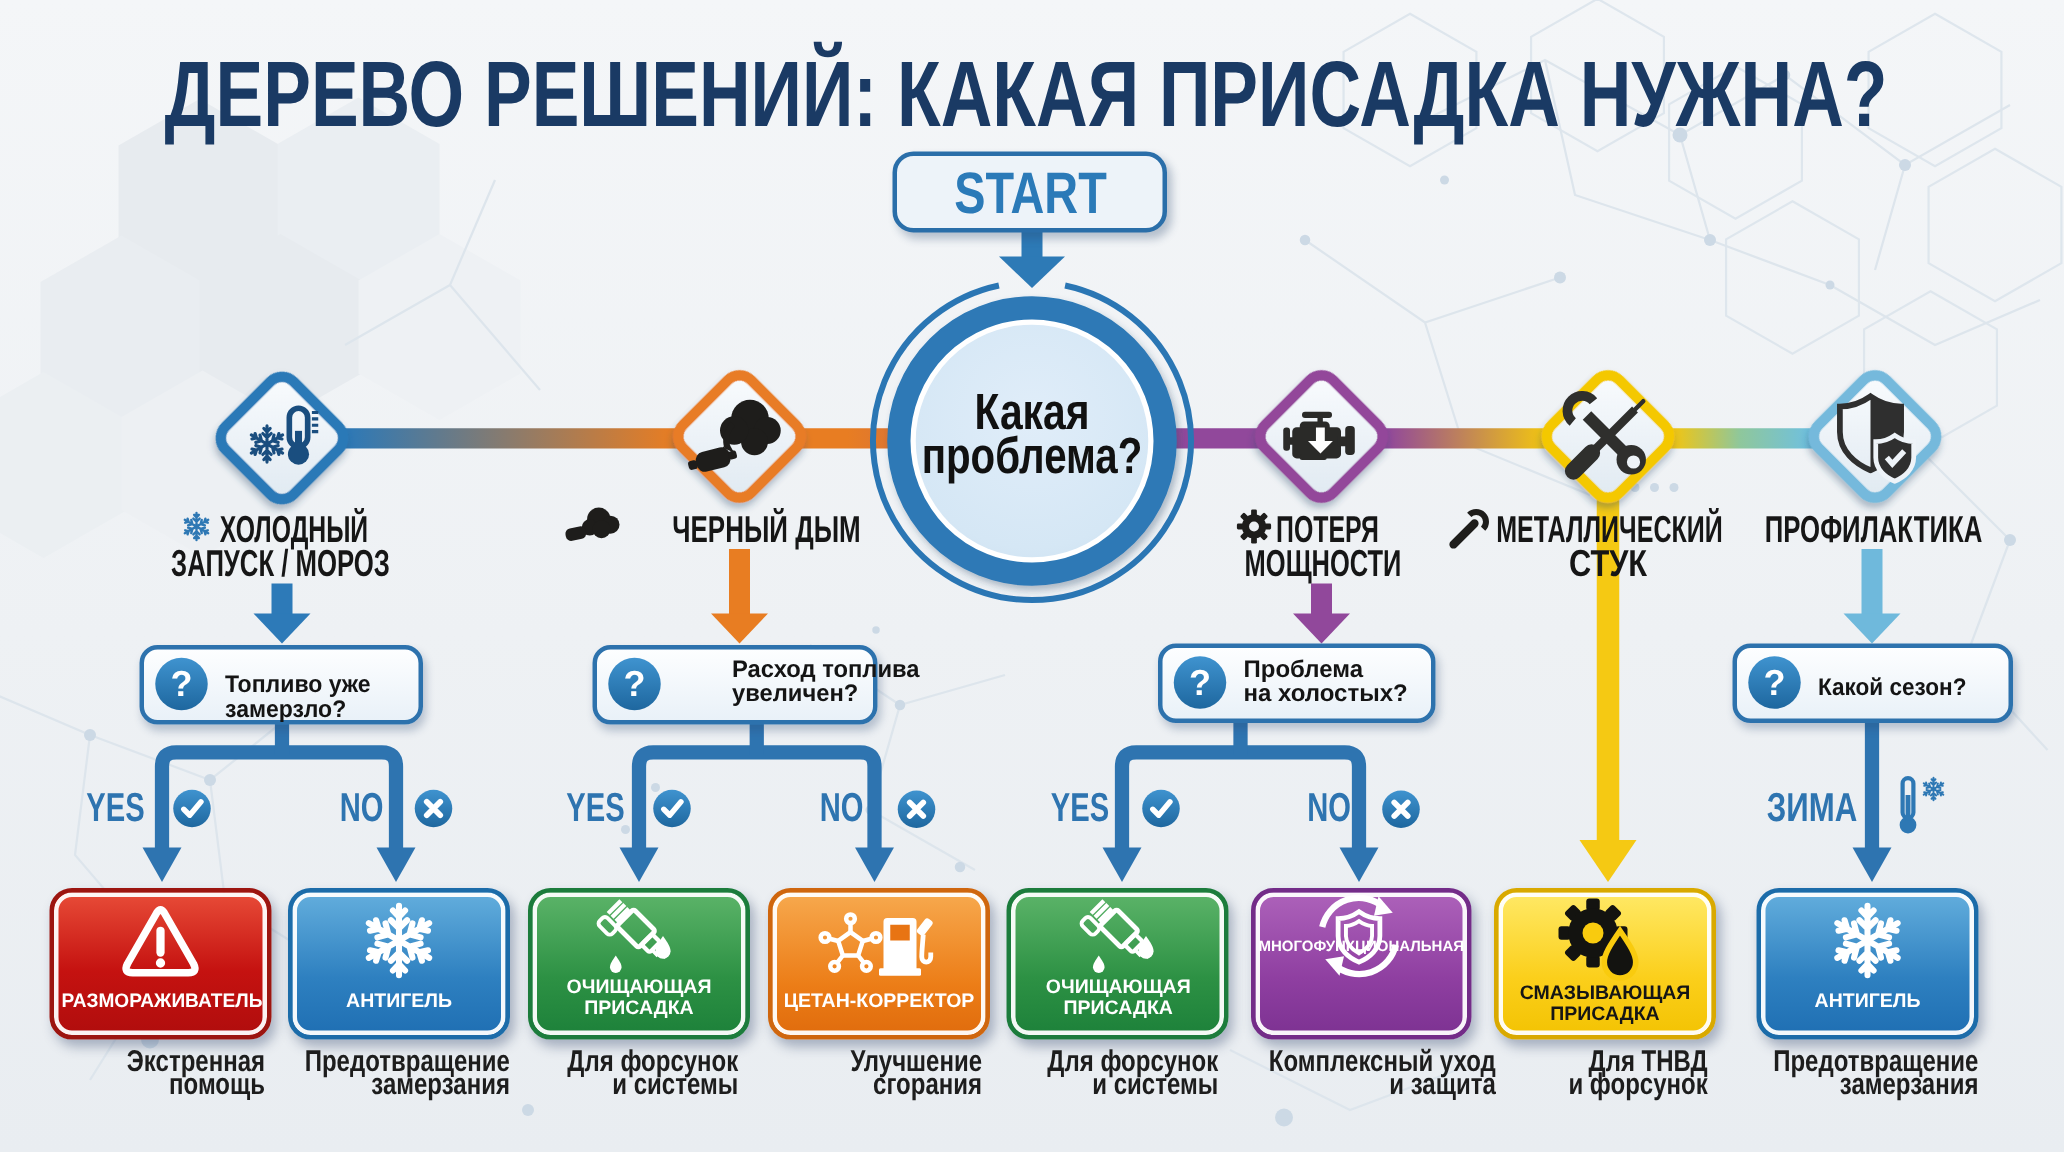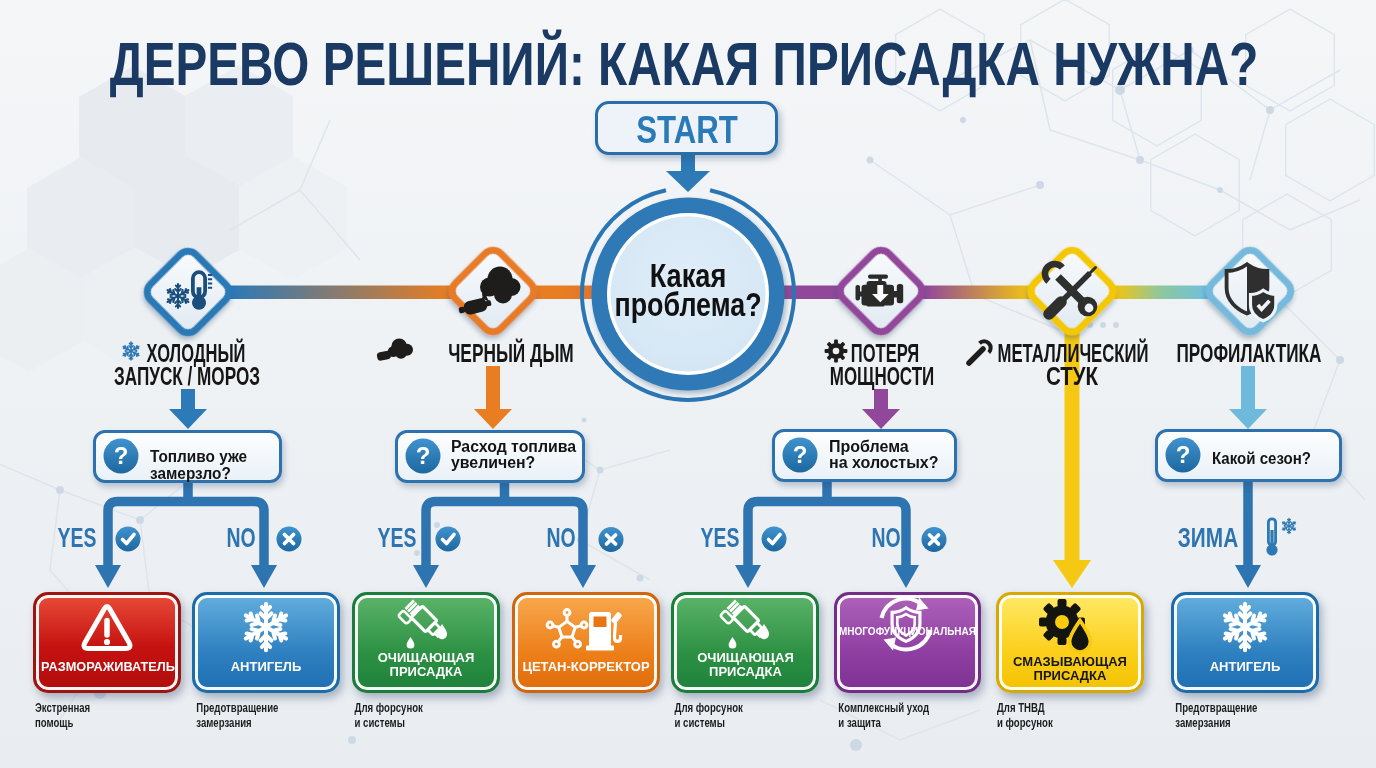--- a/index.html
+++ b/index.html
@@ -10,21 +10,21 @@
 .cx{display:inline-block;transform-origin:50% 50%;white-space:nowrap;}
 
 .qbox{position:absolute;height:47px;border:3px solid #2d72ad;border-radius:12px;
   background:linear-gradient(180deg,#fdfeff,#e9f1f8);
   box-shadow:2px 4px 6px rgba(40,70,110,.28);}
 .qtext{position:absolute;font-weight:bold;font-size:16px;line-height:16.5px;color:#141414;}
 
 .bbox{position:absolute;width:142px;height:95px;border-radius:15px;border:3px solid;
   box-shadow:inset 0 0 0 3px rgba(255,255,255,.95), 3px 5px 8px rgba(40,60,100,.35);}
 .blab{position:absolute;white-space:nowrap;font-weight:bold;font-size:13px;line-height:14px;color:#fff;text-align:center;transform:translateX(-50%);}
-.desc{position:absolute;font-weight:bold;font-size:12px;line-height:14.5px;color:#1d1d1d;text-align:left;}
+.desc{position:absolute;font-weight:bold;font-size:20px;line-height:14.5px;color:#1d1d1d;text-align:right;}
 .dlab{position:absolute;white-space:nowrap;font-weight:bold;font-size:25px;line-height:24px;color:#161616;}
 .yn{position:absolute;top:522.5px;white-space:nowrap;font-weight:bold;font-size:27px;color:#2e74b0;}
 </style></head>
 <body>
 <div id="page">
 
 <svg class="abs" style="left:0;top:0" width="1376" height="768" viewBox="0 0 1376 768" fill="none">
 <g id="BGNET">
 <defs>
 <g id="hex">
@@ -434,21 +434,21 @@
 <div class="dlab" style="left:196px;top:341px;transform:translateX(-50%) scaleX(0.66);">ХОЛОДНЫЙ</div>
 <div class="dlab" style="left:187px;top:363.7px;transform:translateX(-50%) scaleX(0.686);">ЗАПУСК / МОРОЗ</div>
 <div class="dlab" style="left:511px;top:341px;transform:translateX(-50%) scaleX(0.692);">ЧЕРНЫЙ ДЫМ</div>
 <div class="dlab" style="left:885px;top:341px;transform:translateX(-50%) scaleX(0.663);">ПОТЕРЯ</div>
 <div class="dlab" style="left:882px;top:363.7px;transform:translateX(-50%) scaleX(0.679);">МОЩНОСТИ</div>
 <div class="dlab" style="left:1073px;top:341px;transform:translateX(-50%) scaleX(0.668);">МЕТАЛЛИЧЕСКИЙ</div>
 <div class="dlab" style="left:1072px;top:363.7px;transform:translateX(-50%) scaleX(0.82);">СТУК</div>
 <div class="dlab" style="left:1249px;top:341px;transform:translateX(-50%) scaleX(0.687);">ПРОФИЛАКТИКА</div>
 
 <div class="qtext" style="left:149.5px;top:449px;"><span class="cx" style="transform:scaleX(0.96);transform-origin:0 0;">Топливо уже<br>замерзло?</span></div>
-<div class="qtext" style="left:450.7px;top:438.7px;"><span class="cx" style="transform:scaleX(0.99);transform-origin:0 0;">Расход топлива<br>увеличен?</span></div>
+<div class="qtext" style="left:450.7px;top:438.7px;"><span class="cx" style="transform:scaleX(0.99);transform-origin:0 0;margin-left:37px;">Расход топлива<br>увеличен?</span></div>
 <div class="qtext" style="left:829px;top:438.7px;"><span class="cx" style="transform:scaleX(1.0);transform-origin:0 0;">Проблема<br>на холостых?</span></div>
 <div class="qtext" style="left:1212px;top:451px;"><span class="cx" style="transform:scaleX(0.94);transform-origin:0 0;">Какой сезон?</span></div>
 
 <div class="yn" style="left:76.9px;transform:translateX(-50%) scaleX(0.72);">YES</div>
 <div class="yn" style="left:241.3px;transform:translateX(-50%) scaleX(0.72);">NO</div>
 <div class="yn" style="left:397px;transform:translateX(-50%) scaleX(0.72);">YES</div>
 <div class="yn" style="left:561px;transform:translateX(-50%) scaleX(0.72);">NO</div>
 <div class="yn" style="left:720px;transform:translateX(-50%) scaleX(0.72);">YES</div>
 <div class="yn" style="left:886px;transform:translateX(-50%) scaleX(0.72);">NO</div>
 <div class="yn" style="left:1208px;transform:translateX(-50%) scaleX(0.77);">ЗИМА</div>
@@ -458,17 +458,18 @@
 <div class="blab" style="left:426px;top:651px;">ОЧИЩАЮЩАЯ<br>ПРИСАДКА</div>
 <div class="blab" style="left:586px;top:659.5px;">ЦЕТАН-КОРРЕКТОР</div>
 <div class="blab" style="left:745.5px;top:651px;">ОЧИЩАЮЩАЯ<br>ПРИСАДКА</div>
 <div class="blab" style="left:907.5px;top:625px;font-size:10px;">МНОГОФУНКЦИОНАЛЬНАЯ</div>
 <div class="blab" style="left:1070px;top:655px;color:#151515;">СМАЗЫВАЮЩАЯ<br>ПРИСАДКА</div>
 <div class="blab" style="left:1245px;top:659.5px;">АНТИГЕЛЬ</div>
 
 <div class="desc" style="left:28px;top:701px;width:160px;"><span class="cx" style="transform:scaleX(0.8);">Экстренная<br>помощь</span></div>
 <div class="desc" style="left:186px;top:701px;width:160px;"><span class="cx" style="transform:scaleX(0.8);">Предотвращение<br>замерзания</span></div>
 <div class="desc" style="left:346px;top:701px;width:160px;"><span class="cx" style="transform:scaleX(0.8);">Для форсунок<br>и системы</span></div>
+<div class="desc" style="left:506px;top:701px;width:160px;"><span class="cx" style="transform:scaleX(0.8);">Улучшение<br>сгорания</span></div>
 <div class="desc" style="left:666px;top:701px;width:160px;"><span class="cx" style="transform:scaleX(0.8);">Для форсунок<br>и системы</span></div>
 <div class="desc" style="left:990px;top:701px;width:160px;"><span class="cx" style="transform:scaleX(0.8);">Для ТНВД<br>и форсунок</span></div>
 <div class="desc" style="left:827px;top:701px;width:160px;"><span class="cx" style="transform:scaleX(0.8);">Комплексный уход<br>и защита</span></div>
 <div class="desc" style="left:1165px;top:701px;width:160px;"><span class="cx" style="transform:scaleX(0.8);">Предотвращение<br>замерзания</span></div>
 
 </div>
 </body></html>

